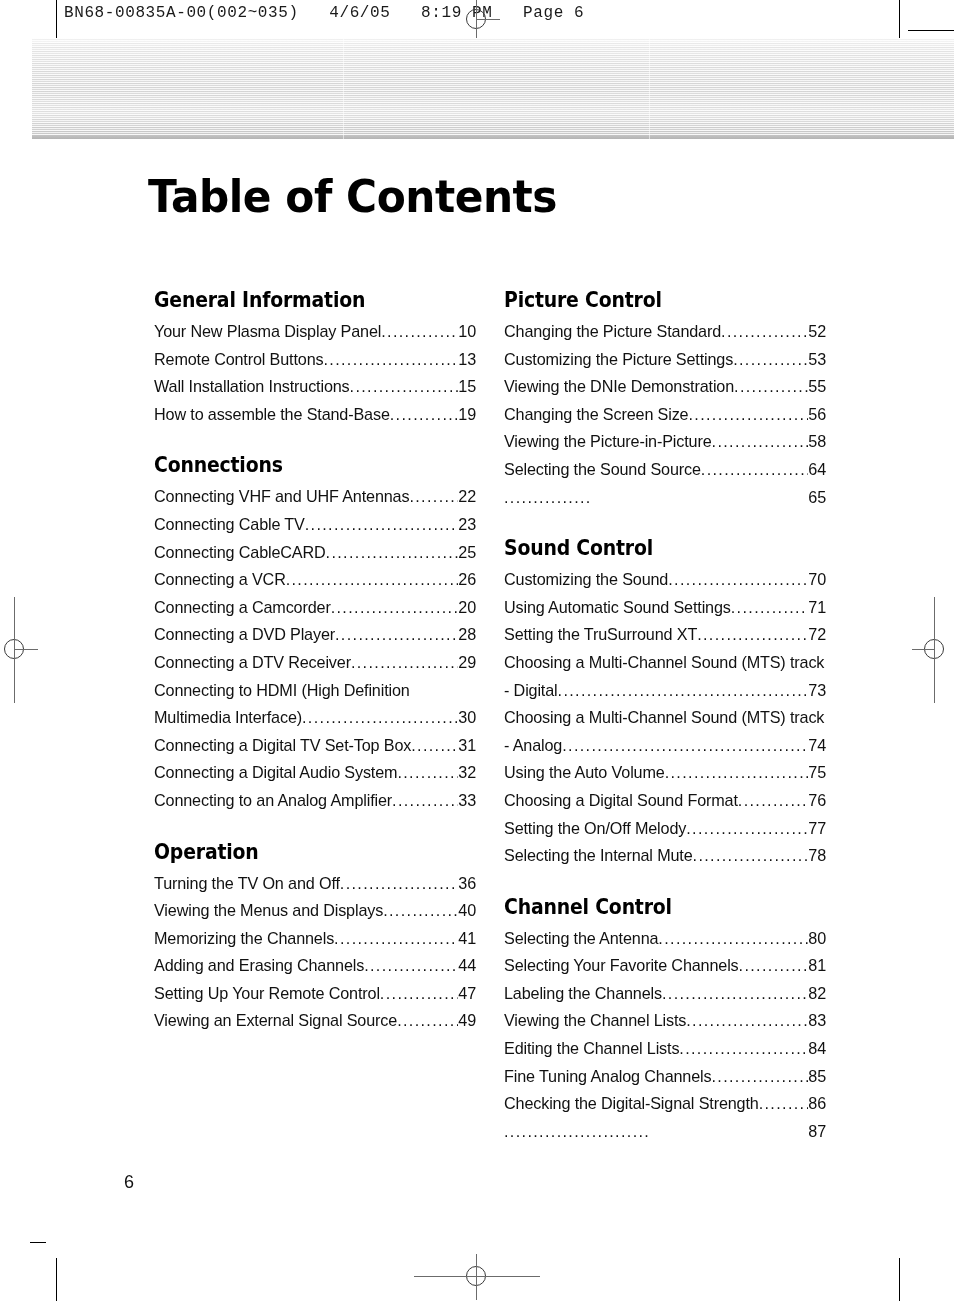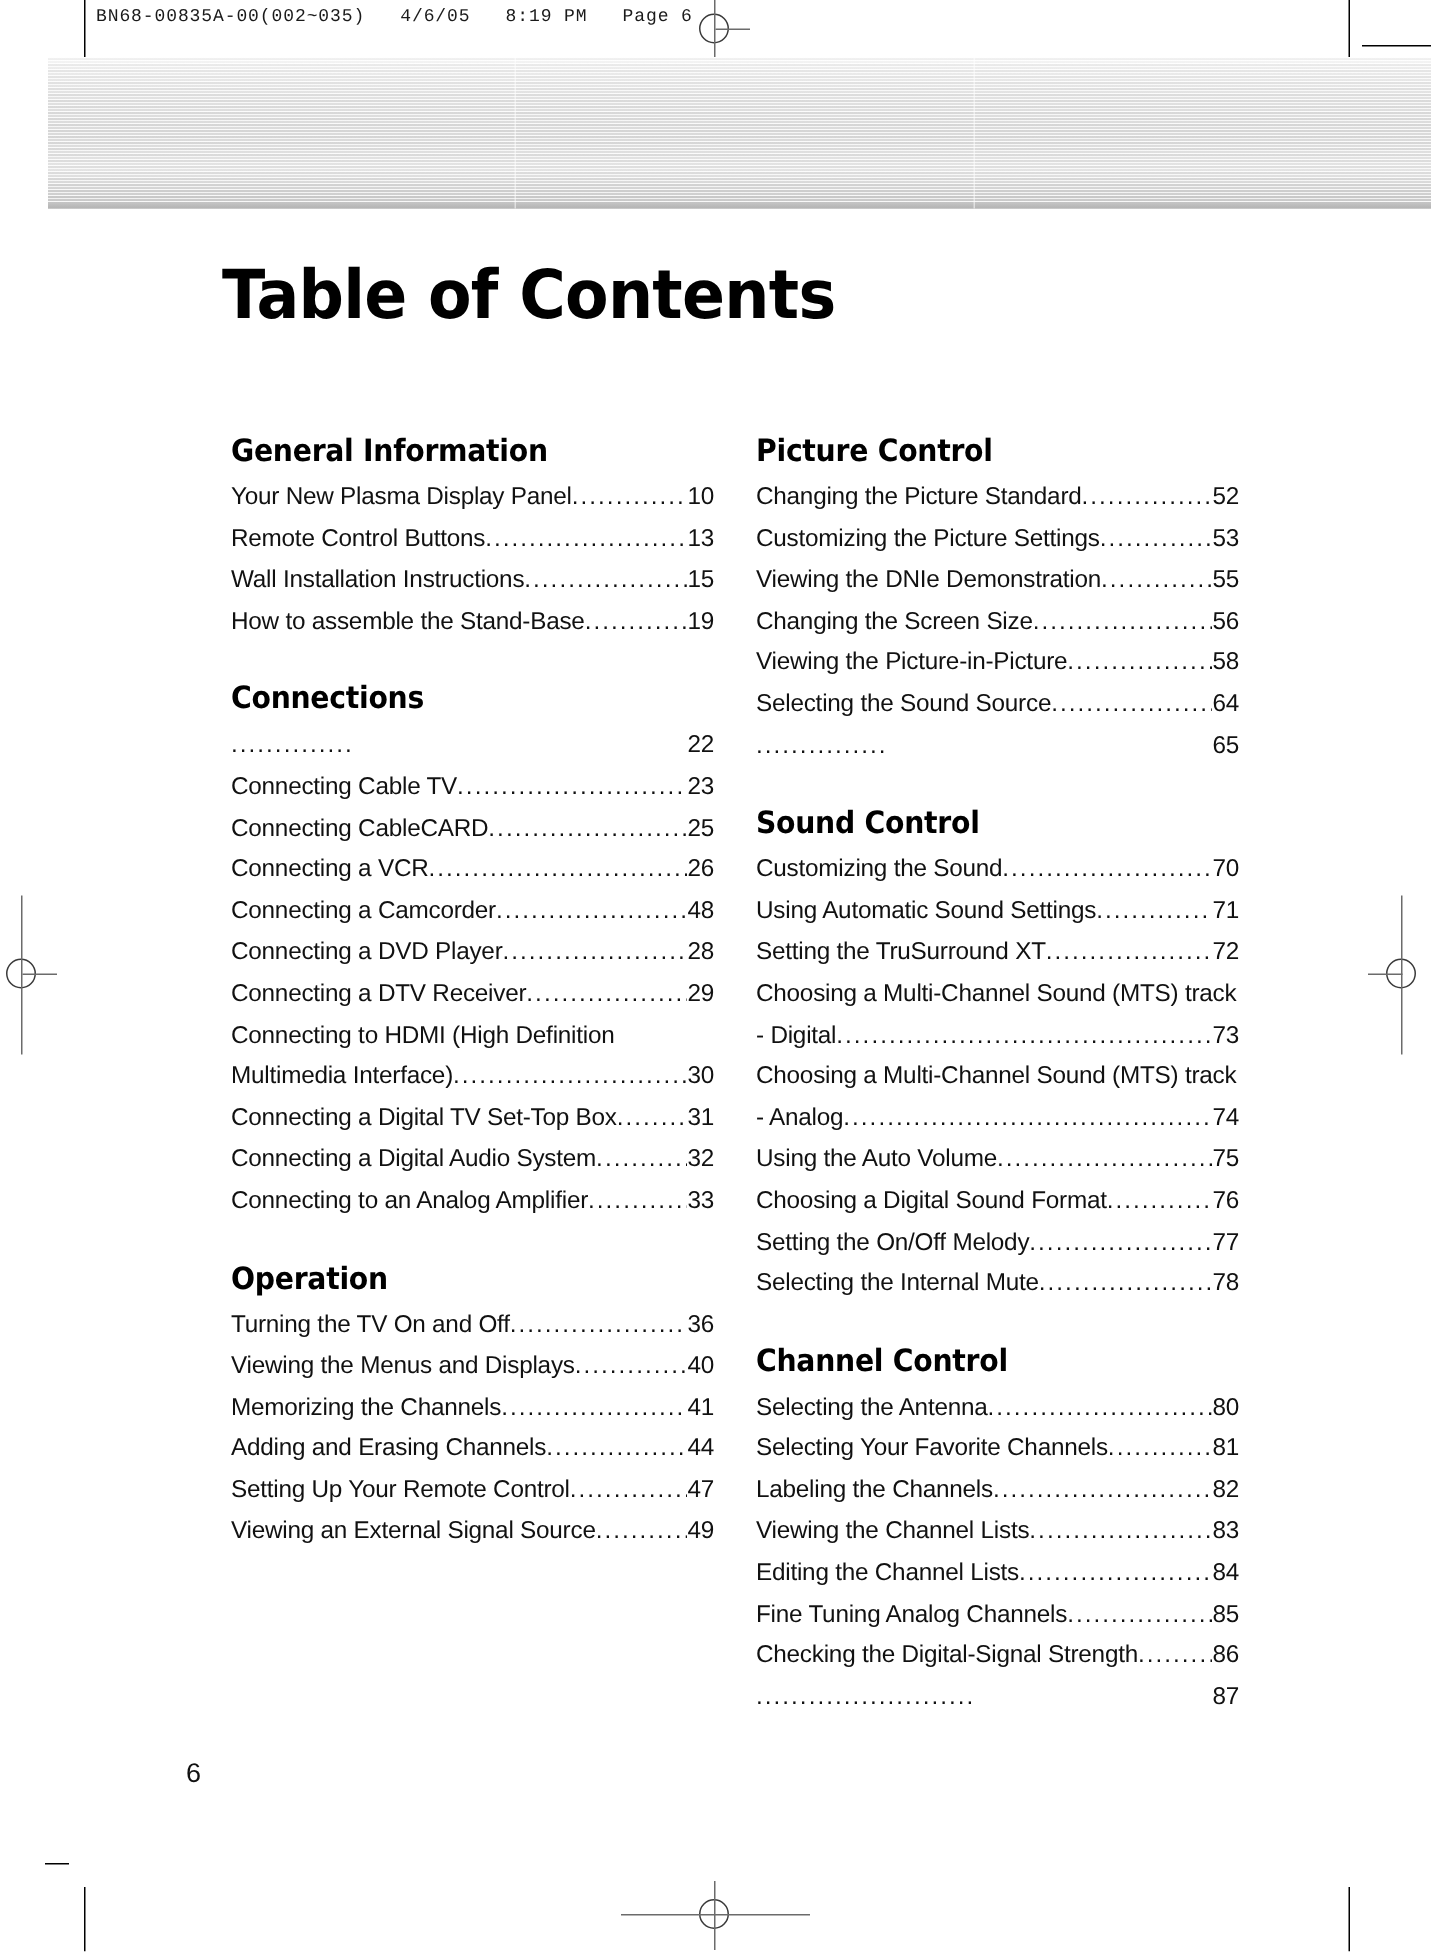--- a/index.html
+++ b/index.html
@@ -15,21 +15,21 @@
     font-family: "Liberation Sans", sans-serif;
     color: #000000;
   }
 
   
   .print-header {
     position: absolute;
     left: 64px;
     top: 4px;
     font-family: "Liberation Mono", monospace;
-    font-size: 12px;
+    font-size: 16px;
     letter-spacing: 0.6px;
     white-space: pre;
     color: #1a1a1a;
   }
   .crop-v {
     position: absolute;
     width: 1px;
     background: #000;
   }
   .crop-h {
@@ -282,20 +282,21 @@
             <span class="e-title">How to assemble the Stand-Base </span>
             <span class="e-dots">..................</span>
             <span class="e-page">19</span>
           </div>
         </div>
       </div>
       <div class="section">
         <div class="section-heading">Connections</div>
         <div class="entry">
           <div class="e-row">
+            <span class="e-title">Connecting VHF and UHF Antennas </span>
             <span class="e-dots">..............</span>
             <span class="e-page">22</span>
           </div>
         </div>
         <div class="entry">
           <div class="e-row">
             <span class="e-title">Connecting Cable TV </span>
             <span class="e-dots">...................................</span>
             <span class="e-page">23</span>
           </div>
@@ -311,21 +312,21 @@
           <div class="e-row">
             <span class="e-title">Connecting a VCR </span>
             <span class="e-dots">.......................................</span>
             <span class="e-page">26</span>
           </div>
         </div>
         <div class="entry">
           <div class="e-row">
             <span class="e-title">Connecting a Camcorder </span>
             <span class="e-dots">............................</span>
-            <span class="e-page">48</span>
+            <span class="e-page">20</span>
           </div>
         </div>
         <div class="entry">
           <div class="e-row">
             <span class="e-title">Connecting a DVD Player </span>
             <span class="e-dots">...........................</span>
             <span class="e-page">28</span>
           </div>
         </div>
         <div class="entry">

